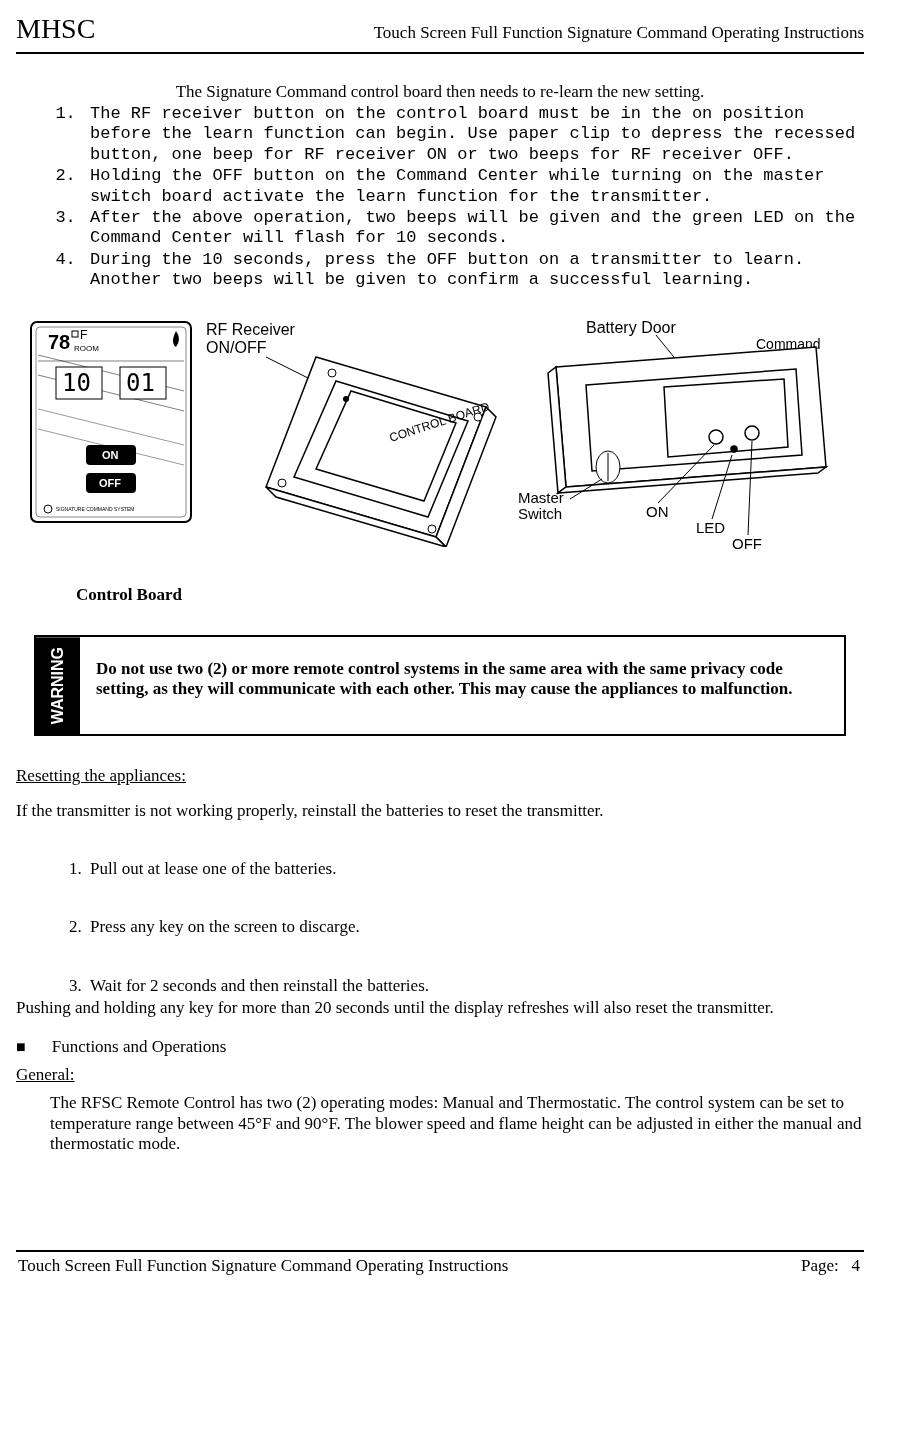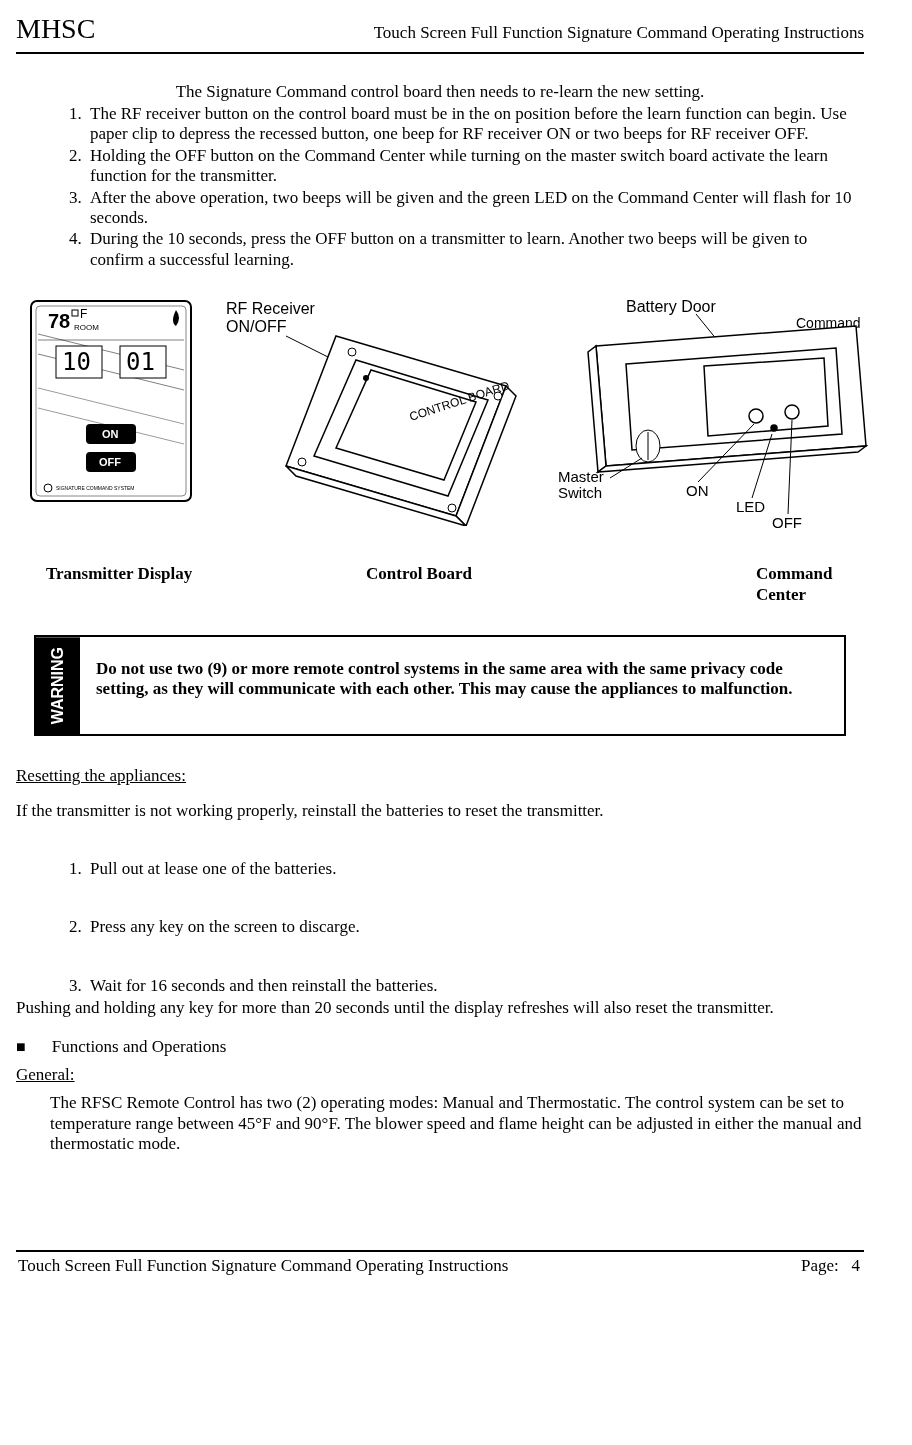--- a/index.html
+++ b/index.html
@@ -27,28 +27,28 @@
   }
   hr.footer-rule {
     border: none;
     border-top: 2px solid #000;
     margin: 95px 0 4px 0;
   }
   .intro { margin: 0 0 2px 0; text-align: center; }
   ol.num {
     margin: 2px 0 26px 0;
     padding-left: 70px;
+    font-family: Liberation Mono, monospace;
   }
   ol.num li {
     padding-left: 4px;
     margin-bottom: 1px;
   }
   .fig-row {
     display: flex;
-    gap: 20px;
     align-items: flex-start;
     margin: 22px 0 0 10px;
   }
   .fig {
     display:flex; flex-direction:column; align-items:center;
   }
   .fig svg { display:block; }
   .captions {
     display:flex;
     margin: 28px 0 30px 0;
@@ -208,37 +208,35 @@
       <line x1="142" y1="186" x2="198" y2="128" stroke="#000"></line>
       <text x="180" y="216" font-family="Arial" font-size="15">LED</text>
       <line x1="196" y1="202" x2="216" y2="138" stroke="#000"></line>
       <text x="216" y="232" font-family="Arial" font-size="15">OFF</text>
       <line x1="232" y1="218" x2="236" y2="124" stroke="#000"></line>
     </svg>
   </div>
 </div>
 
 <div class="captions">
-  <div class="cap1">Transmitter Display</div>
   <div class="cap2">Control Board</div>
-  <div class="cap3">Command Center</div>
 </div>
 
 <div class="warn-box">
   <div class="warn-tab">WARNING</div>
-  <div class="warn-text">Do not use two (9) or more remote control systems  in the same area with the same privacy code setting,  as they will communicate with each other.  This may cause the appliances to malfunction.</div>
+  <div class="warn-text">Do not use two (2) or more remote control systems  in the same area with the same privacy code setting,  as they will communicate with each other.  This may cause the appliances to malfunction.</div>
 </div>
 
 <div class="u">Resetting the appliances:</div>
 <div class="section-gap"></div>
 <div>If the transmitter is not working properly, reinstall the batteries to reset the transmitter.</div>
 <ol class="reset-list">
   <li>Pull out at lease one of the batteries.</li>
   <li>Press any key on the screen to discarge.</li>
-  <li>Wait for 16 seconds and then reinstall the batteries.</li>
+  <li>Wait for 2 seconds and then reinstall the batteries.</li>
 </ol>
 <div>Pushing and holding any key for more than 20 seconds until the display refreshes will also reset the transmitter.</div>
 
 <div class="bullet-row">
   <span class="bullet-sq">■</span>
   <span>Functions and Operations</span>
 </div>
 <div class="u">General:</div>
 <div class="indent-block">The RFSC Remote Control has two (2) operating modes: Manual and Thermostatic.  The control system can be set to temperature range between 45°F and 90°F.  The blower speed and flame height can be adjusted in either the manual and thermostatic mode.</div>
 

